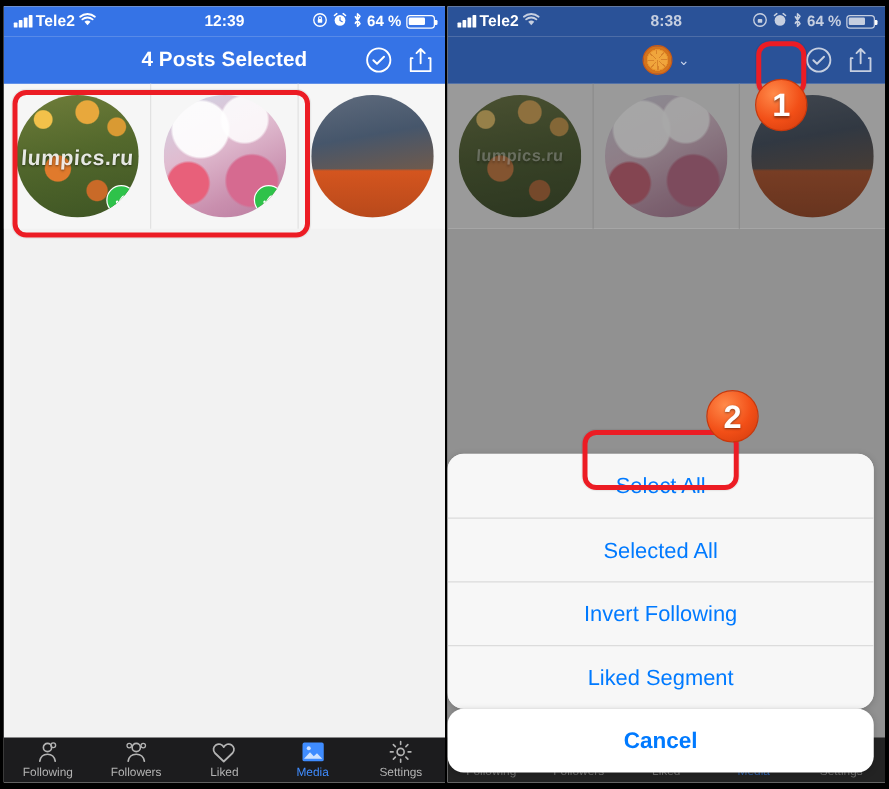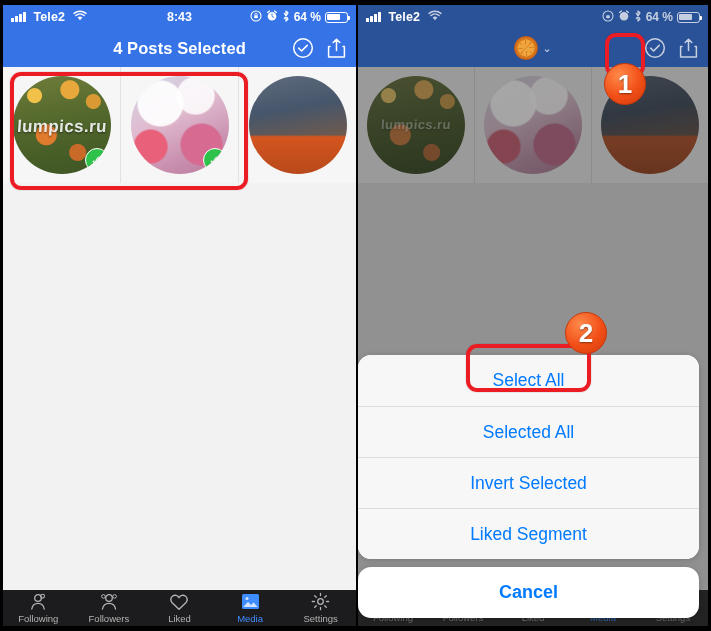--- a/index.html
+++ b/index.html
@@ -16,21 +16,21 @@
   .panel.left  { left: 3px;   width: 353px; background: #f2f2f2; }
   .panel.right { left: 358px; width: 350px; background: #e8e8e8; }
 
   
   .statusbar {
     position: relative; height: 24px; width: 100%;
     display: flex; align-items: center;
     color: #fff; font-size: 12.5px; font-weight: bold;
     padding: 0 8px;
   }
-  .sb-left { display: flex; align-items: center; gap: 8px; }
+  .sb-left { display: flex; align-items: center; gap: 3px; }
   .sb-center { position: absolute; left: 0; right: 0; text-align: center;
                font-size: 12.5px; font-weight: bold; pointer-events: none; }
   .sb-right { margin-left: auto; display: flex; align-items: center; gap: 4px;
               font-size: 12px; font-weight: bold; }
   .bars { display: flex; align-items: flex-end; gap: 1.5px; height: 10px; }
   .bars i { display: block; width: 2.5px; background: #fff; border-radius: .5px; }
   .bars i:nth-child(1){height:4px} .bars i:nth-child(2){height:6px}
   .bars i:nth-child(3){height:8px} .bars i:nth-child(4){height:10px}
   .carrier { font-size: 12.5px; font-weight: 600; letter-spacing: .1px; }
   .wifi-ico, .mini-ico { display: inline-block; line-height: 1; }
@@ -158,21 +158,21 @@
     background: #f7f7f7; border-radius: 13px; overflow: hidden;
     box-shadow: 0 1px 6px rgba(0,0,0,.18);
   }
   .sheet-item {
     height: 51px; display: flex; align-items: center; justify-content: center;
     color: #007aff; font-size: 17.5px; background: #f7f7f7;
     border-top: 1px solid #dcdcdc;
   }
   .sheet-item:first-child { border-top: none; }
   .sheet-cancel {
-    margin-top: 8px; height: 51px; border-radius: 13px; background: #fff;
+    height: 51px; border-radius: 13px; background: #fff;
     display: flex; align-items: center; justify-content: center;
     color: #007aff; font-size: 18px; font-weight: bold;
     box-shadow: 0 1px 6px rgba(0,0,0,.18);
   }
 </style>
 </head>
 <body>
 
 <div class="stage">
 
@@ -188,21 +188,21 @@
           </span>
         <span class="carrier">Tele2</span>
         <span class="wifi-ico">
           <svg width="14" height="11" viewBox="0 0 14 11">
               <path d="M7 10.2 4.6 7.4a3.7 3.7 0 0 1 4.8 0z" fill="#fff"></path>
               <path d="M2.9 5.5a6.3 6.3 0 0 1 8.2 0" stroke="#fff" stroke-width="1.5" fill="none" stroke-linecap="round"></path>
               <path d="M1.1 3.4a8.9 8.9 0 0 1 11.8 0" stroke="#fff" stroke-width="1.5" fill="none" stroke-linecap="round"></path>
             </svg>
         </span>
       </div>
-      <div class="sb-center">8:43</div>
+      <div class="sb-center">12:39</div>
       <div class="sb-right">
         <span class="mini-ico">
           <svg width="12" height="12" viewBox="0 0 12 12">
               <circle cx="6" cy="6" r="5" stroke="#fff" stroke-width="1.1" fill="none"></circle>
               <rect x="4.2" y="5.2" width="3.6" height="3" rx=".7" fill="#fff"></rect>
               <path d="M4.9 5.2V4.4a1.1 1.1 0 0 1 2.2 0v.8" stroke="#fff" stroke-width=".9" fill="none"></path>
             </svg>
         </span>
         <span class="mini-ico">
           <svg width="12" height="12" viewBox="0 0 12 12">
@@ -324,20 +324,21 @@
           </span>
         <span class="carrier">Tele2</span>
         <span class="wifi-ico">
           <svg width="14" height="11" viewBox="0 0 14 11">
               <path d="M7 10.2 4.6 7.4a3.7 3.7 0 0 1 4.8 0z" fill="#c6cfe0"></path>
               <path d="M2.9 5.5a6.3 6.3 0 0 1 8.2 0" stroke="#c6cfe0" stroke-width="1.5" fill="none" stroke-linecap="round"></path>
               <path d="M1.1 3.4a8.9 8.9 0 0 1 11.8 0" stroke="#c6cfe0" stroke-width="1.5" fill="none" stroke-linecap="round"></path>
             </svg>
         </span>
       </div>
+      <div class="sb-center">8:38</div>
       <div class="sb-right" style="color:#c6cfe0">
         <span class="mini-ico">
           <svg width="12" height="12" viewBox="0 0 12 12">
               <circle cx="6" cy="6" r="5" stroke="#c6cfe0" stroke-width="1.1" fill="none"></circle>
               <rect x="4.2" y="5.2" width="3.6" height="3" rx=".7" fill="#c6cfe0"></rect>
             </svg>
         </span>
         <span class="mini-ico">
           <svg width="12" height="12" viewBox="0 0 12 12">
               <circle cx="6" cy="6.3" r="4.3" fill="#c6cfe0"></circle>
@@ -408,21 +409,21 @@
       </div>
       <div class="tab">
         <span class="t-lbl" style="margin-top:18px">Settings</span>
       </div>
     </div>
 
     <div class="sheet">
       <div class="sheet-group">
         <div class="sheet-item">Select All</div>
         <div class="sheet-item">Selected All</div>
-        <div class="sheet-item">Invert Selected</div>
+        <div class="sheet-item">Invert Following</div>
         <div class="sheet-item">Liked Segment</div>
       </div>
       <div class="sheet-cancel">Cancel</div>
     </div>
   </div>
 
   <div class="hl-rect" style="left:605px; top:33px; width:40px; height:44px; z-index:40;"></div>
   <div class="step-badge" style="left:604px; top:63px; z-index:41;">1</div>
 
   <div class="hl-rect" style="left:466px; top:344px; width:125px; height:48px; z-index:40;"></div>

